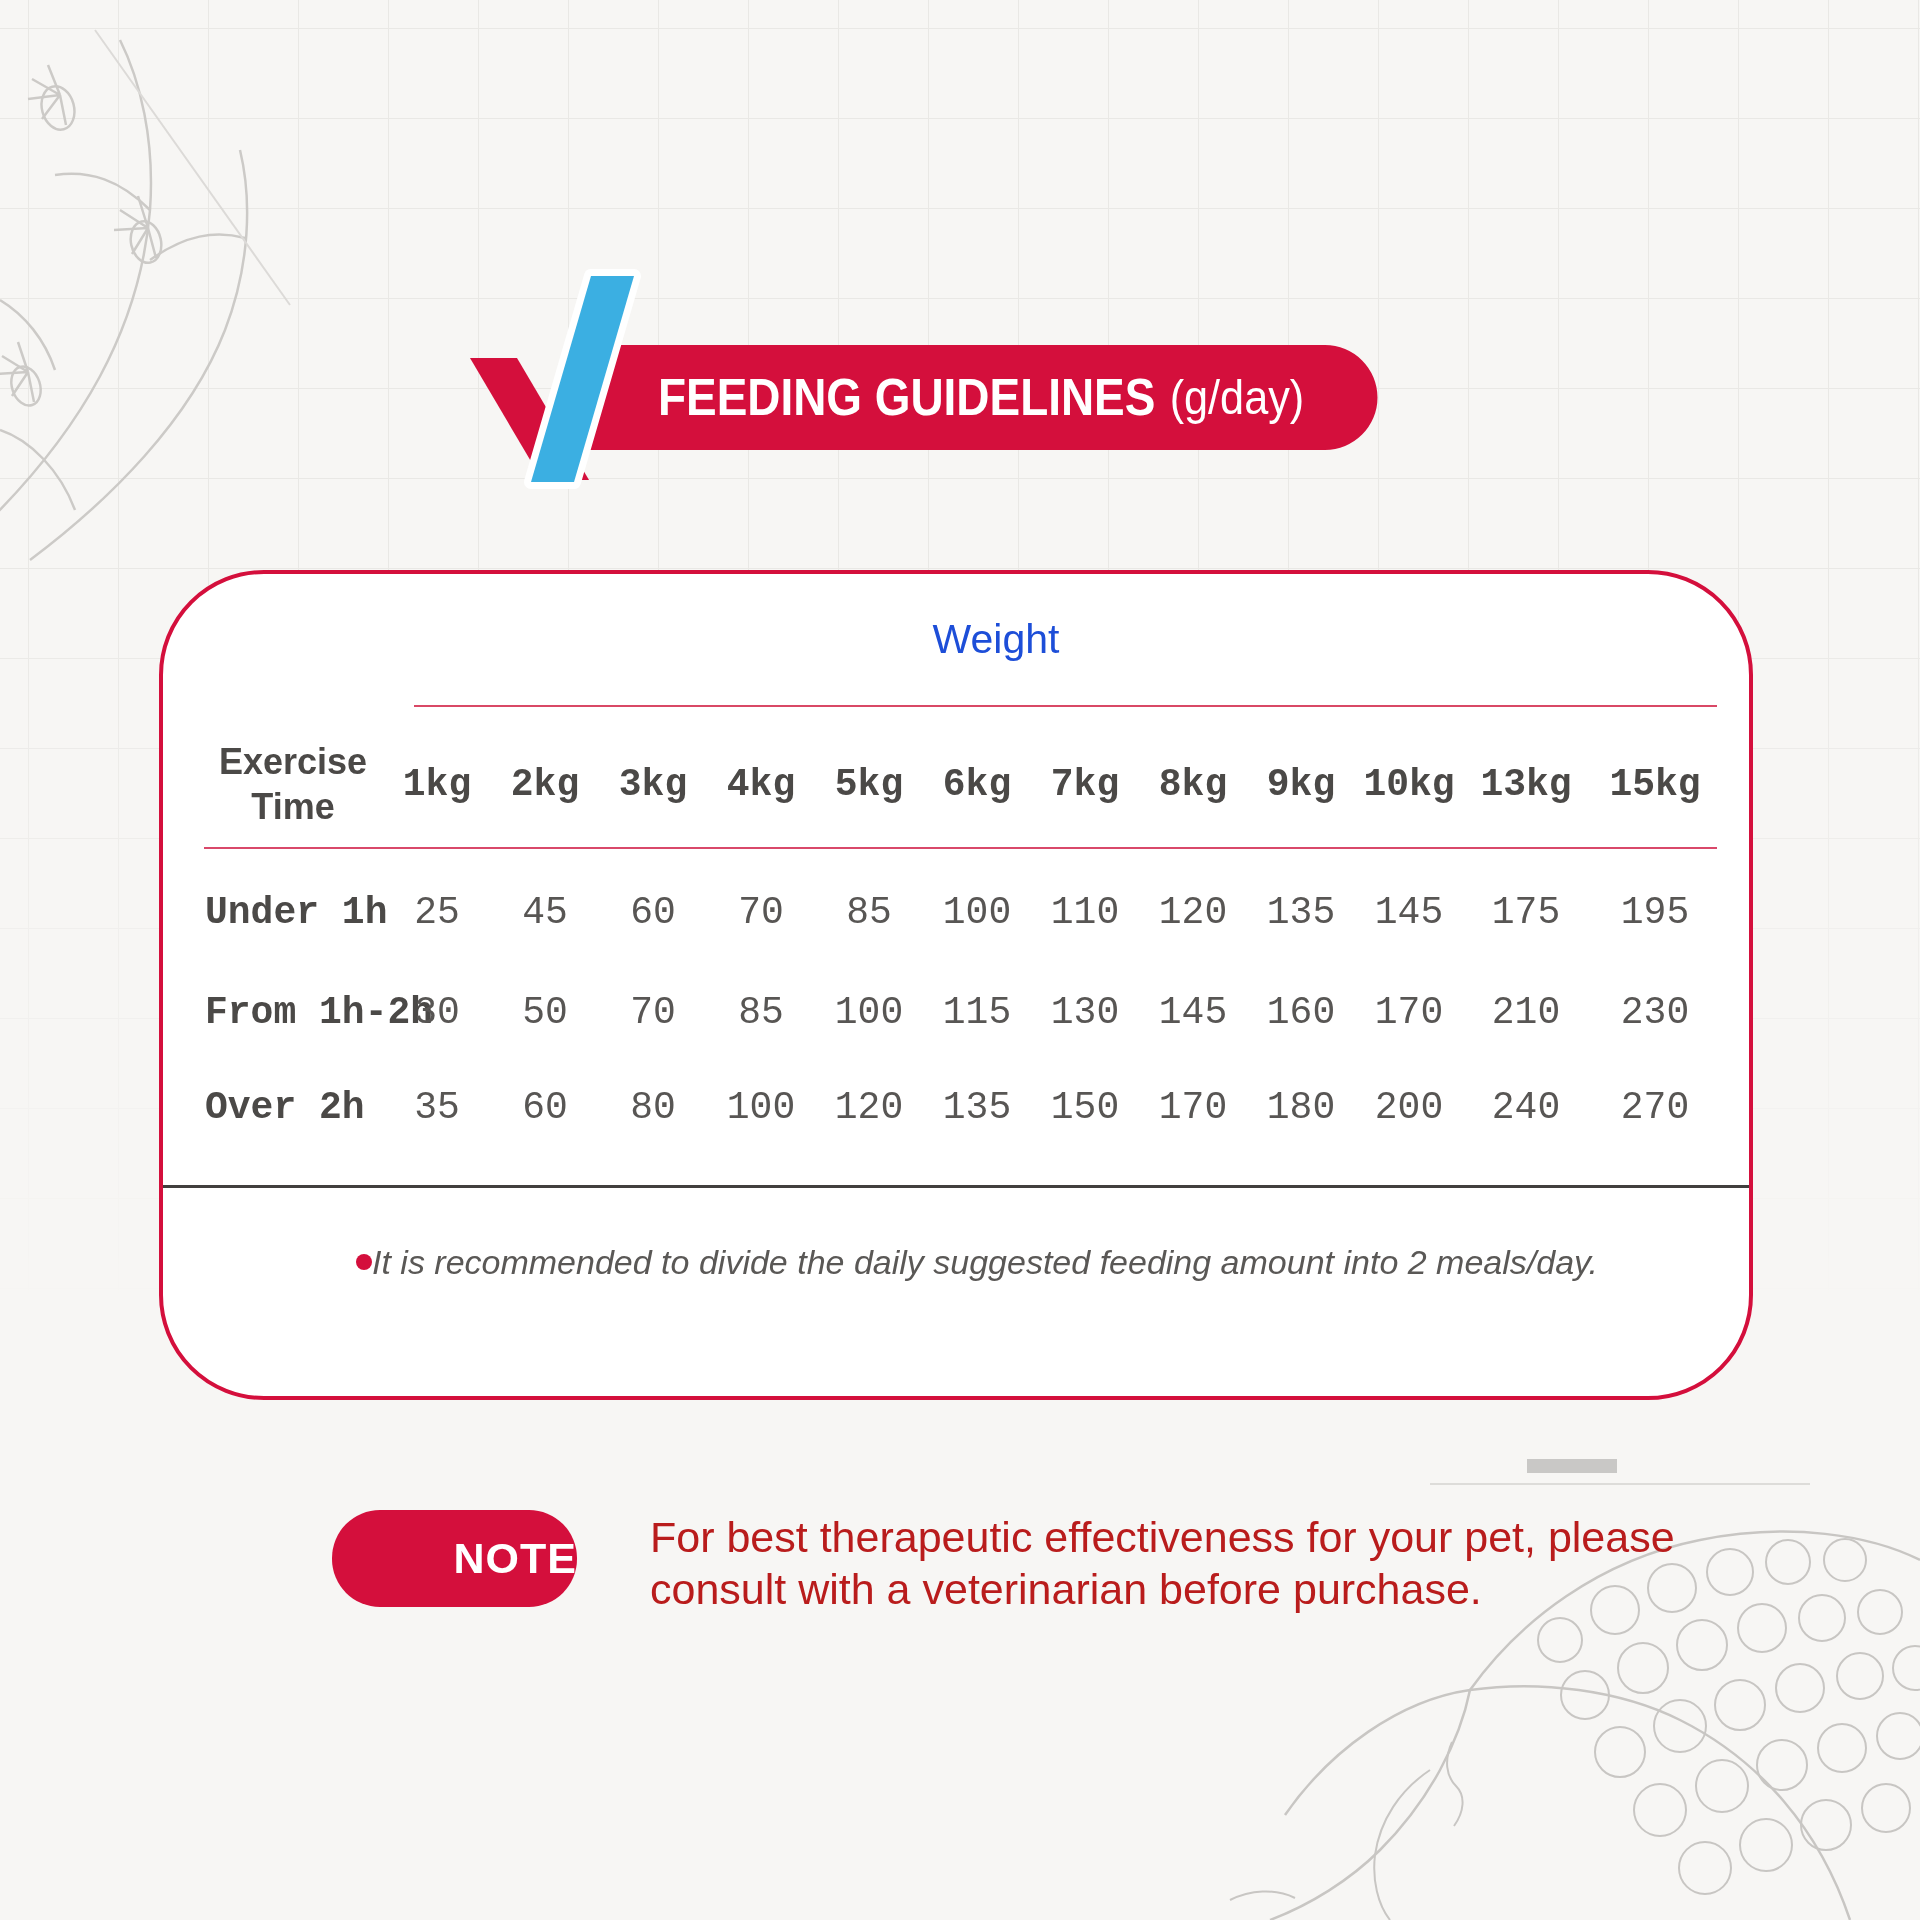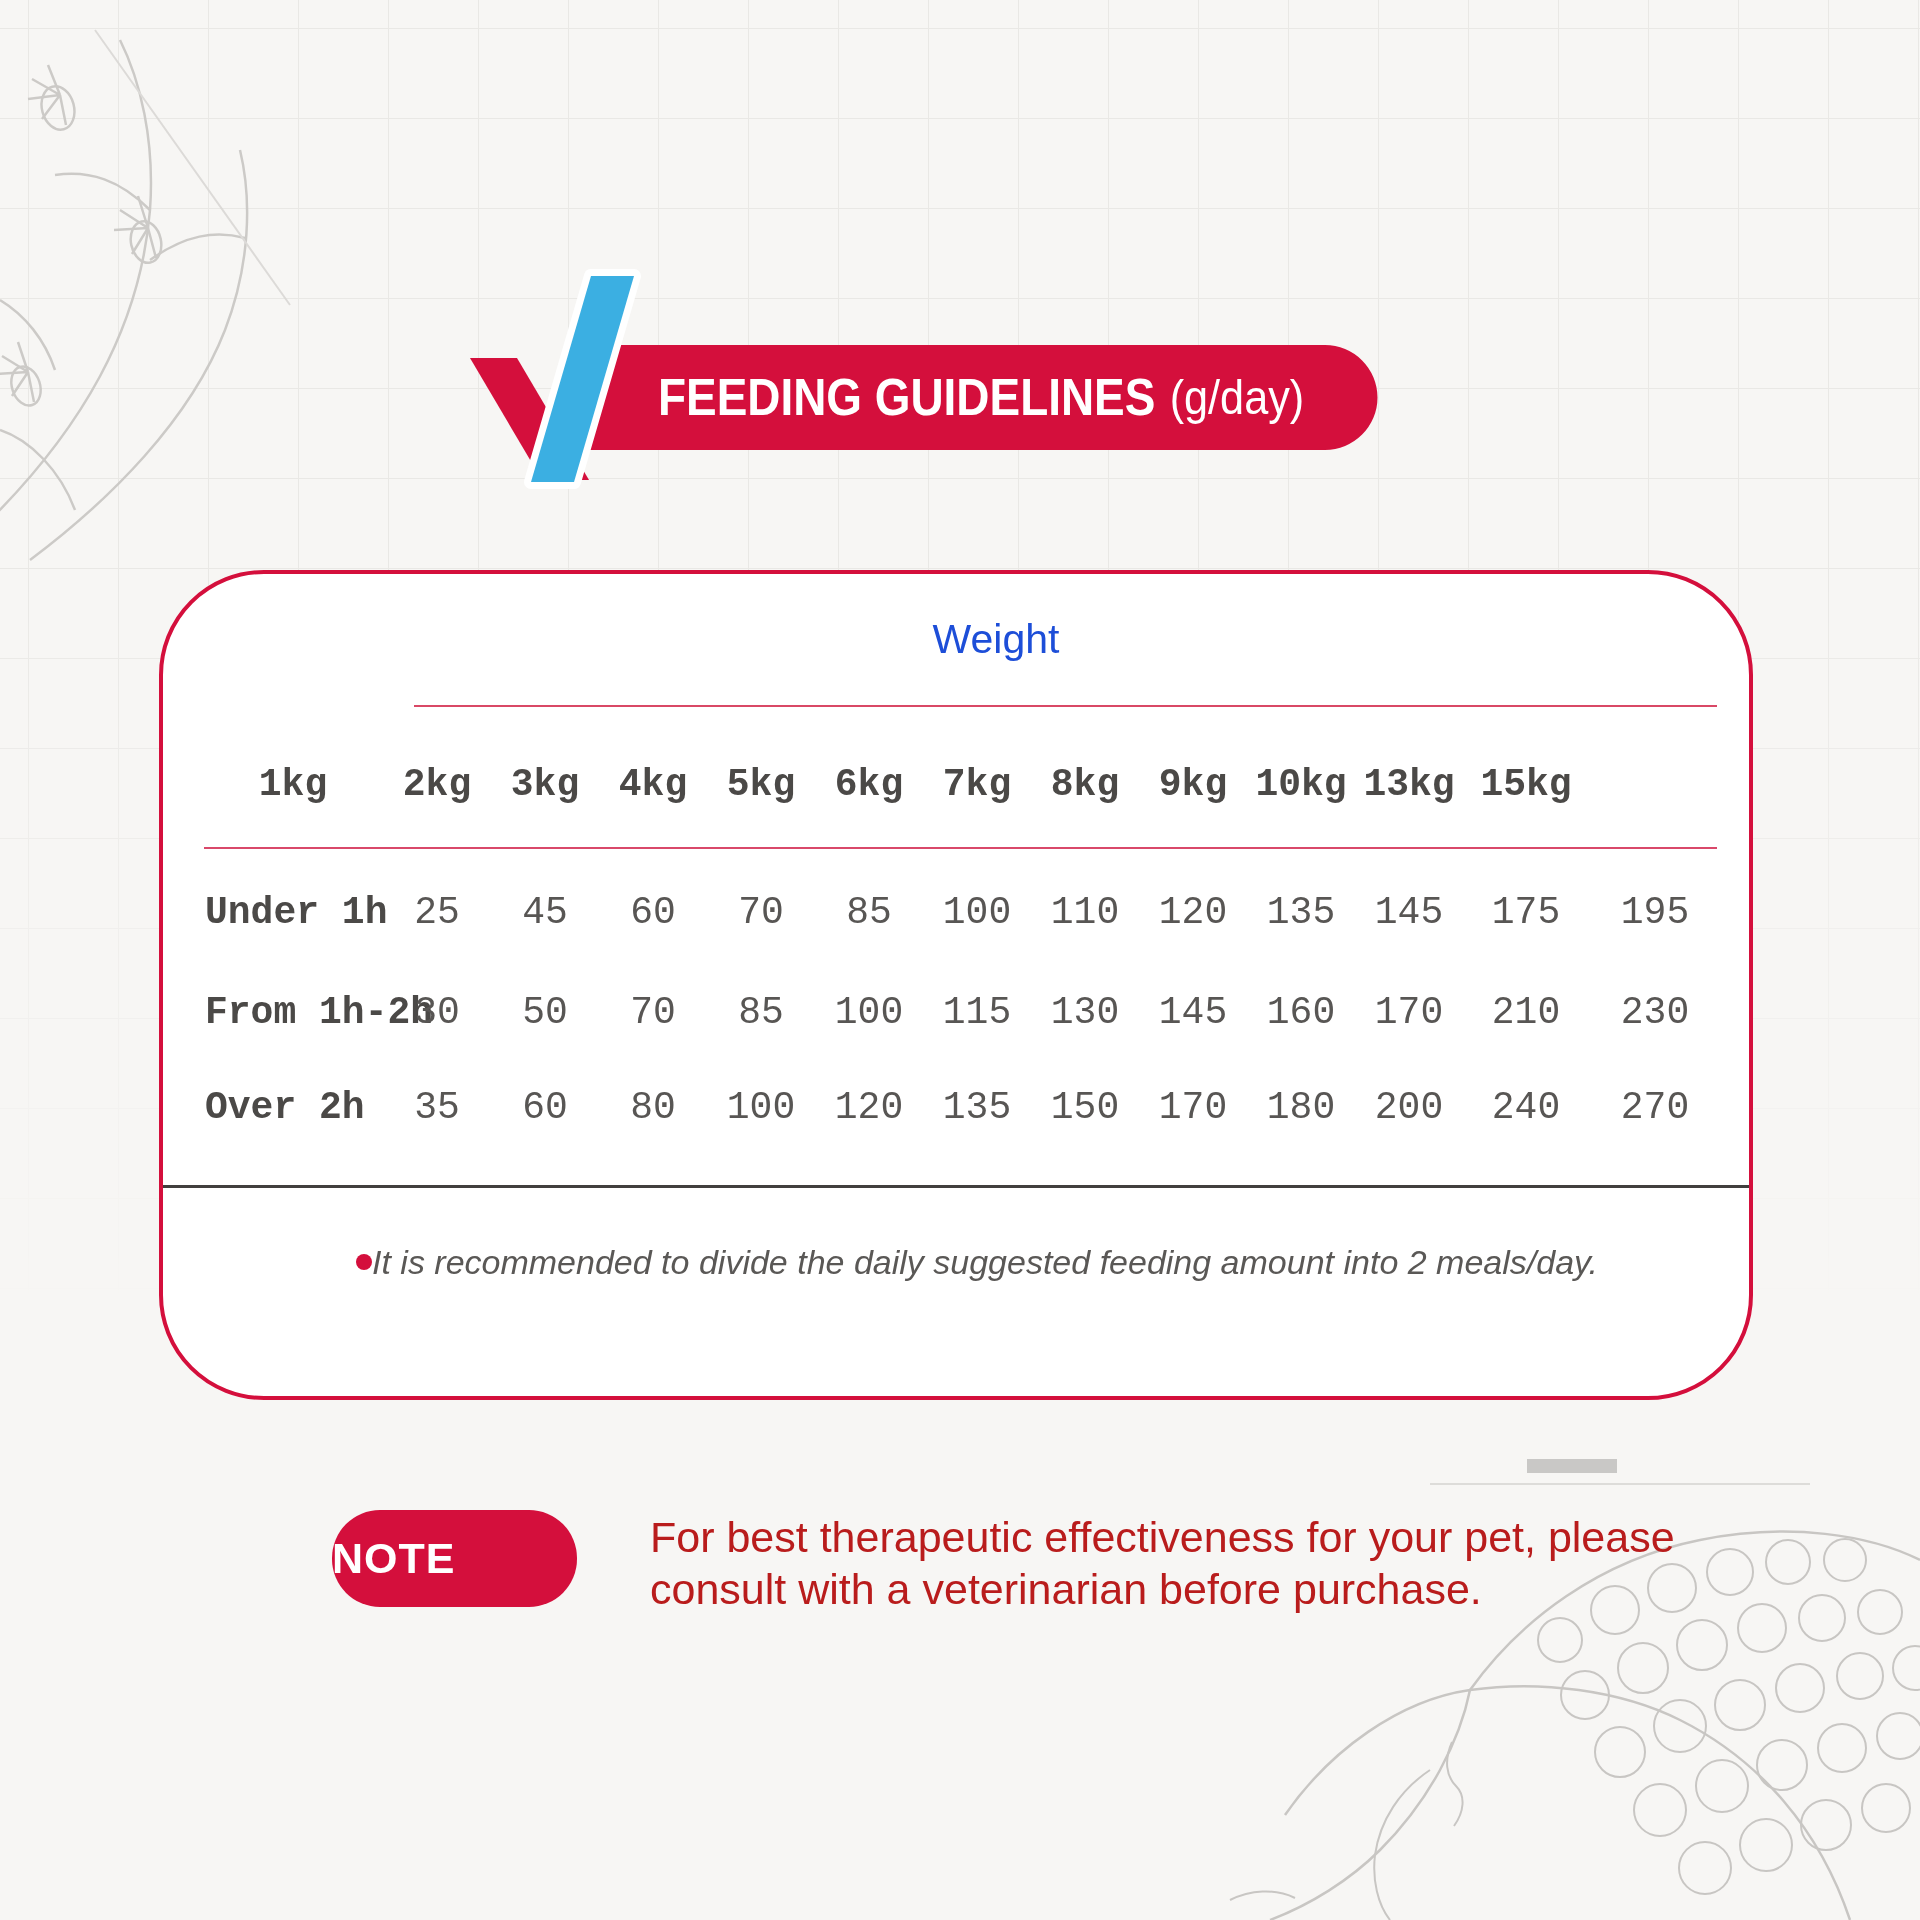--- a/index.html
+++ b/index.html
@@ -63,21 +63,21 @@
 
   .notes { position:absolute; left:193px; top:666px; }
   .note-line { display:flex; align-items:center; height:44px; }
   .note-dot { width:16px; height:16px; border-radius:50%; background:#d40f3c; flex:0 0 16px; }
   .note-text { font-size:34px; font-style:italic; color:#5a5856; white-space:nowrap; }
 
   
   .note-pill {
     position:absolute; left:332px; top:1510px; width:245px; height:97px;
     background:#d40f3c; border-radius:48px;
-    display:flex; align-items:center; justify-content:flex-start;
+    display:flex; align-items:center; justify-content:flex-end;
     color:#ffffff; font-size:43px; font-weight:700; letter-spacing:1px;
   }
   .note-caption {
     position:absolute; left:650px; top:1511px;
     font-size:43px; line-height:52px; color:#b91c1c; white-space:nowrap;
   }
 
   
   .gray-bar { position:absolute; left:1527px; top:1459px; width:90px; height:14px; background:#c9c8c6; }
   .gray-line1 { position:absolute; left:1430px; top:1483px; width:380px; height:2px; background:#dddcd9; }
@@ -154,20 +154,24 @@
 <div class="banner-text">
   <span class="t-bold">FEEDING GUIDELINES</span>
   <span class="t-unit">(g/day)</span>
 </div>
 
 <div class="card">
   <div class="weight-label">Weight</div>
   <div class="hline red1"></div>
 
   <div class="trow header-row">
+    <div class="exercise-time">
+      <div>Exercise</div>
+      <div>Time</div>
+    </div>
 
   <div class="cell col-h">1kg</div>
       <div class="cell col-h">2kg</div>
       <div class="cell col-h">3kg</div>
       <div class="cell col-h">4kg</div>
       <div class="cell col-h">5kg</div>
       <div class="cell col-h">6kg</div>
       <div class="cell col-h">7kg</div>
       <div class="cell col-h">8kg</div>
       <div class="cell col-h">9kg</div>

